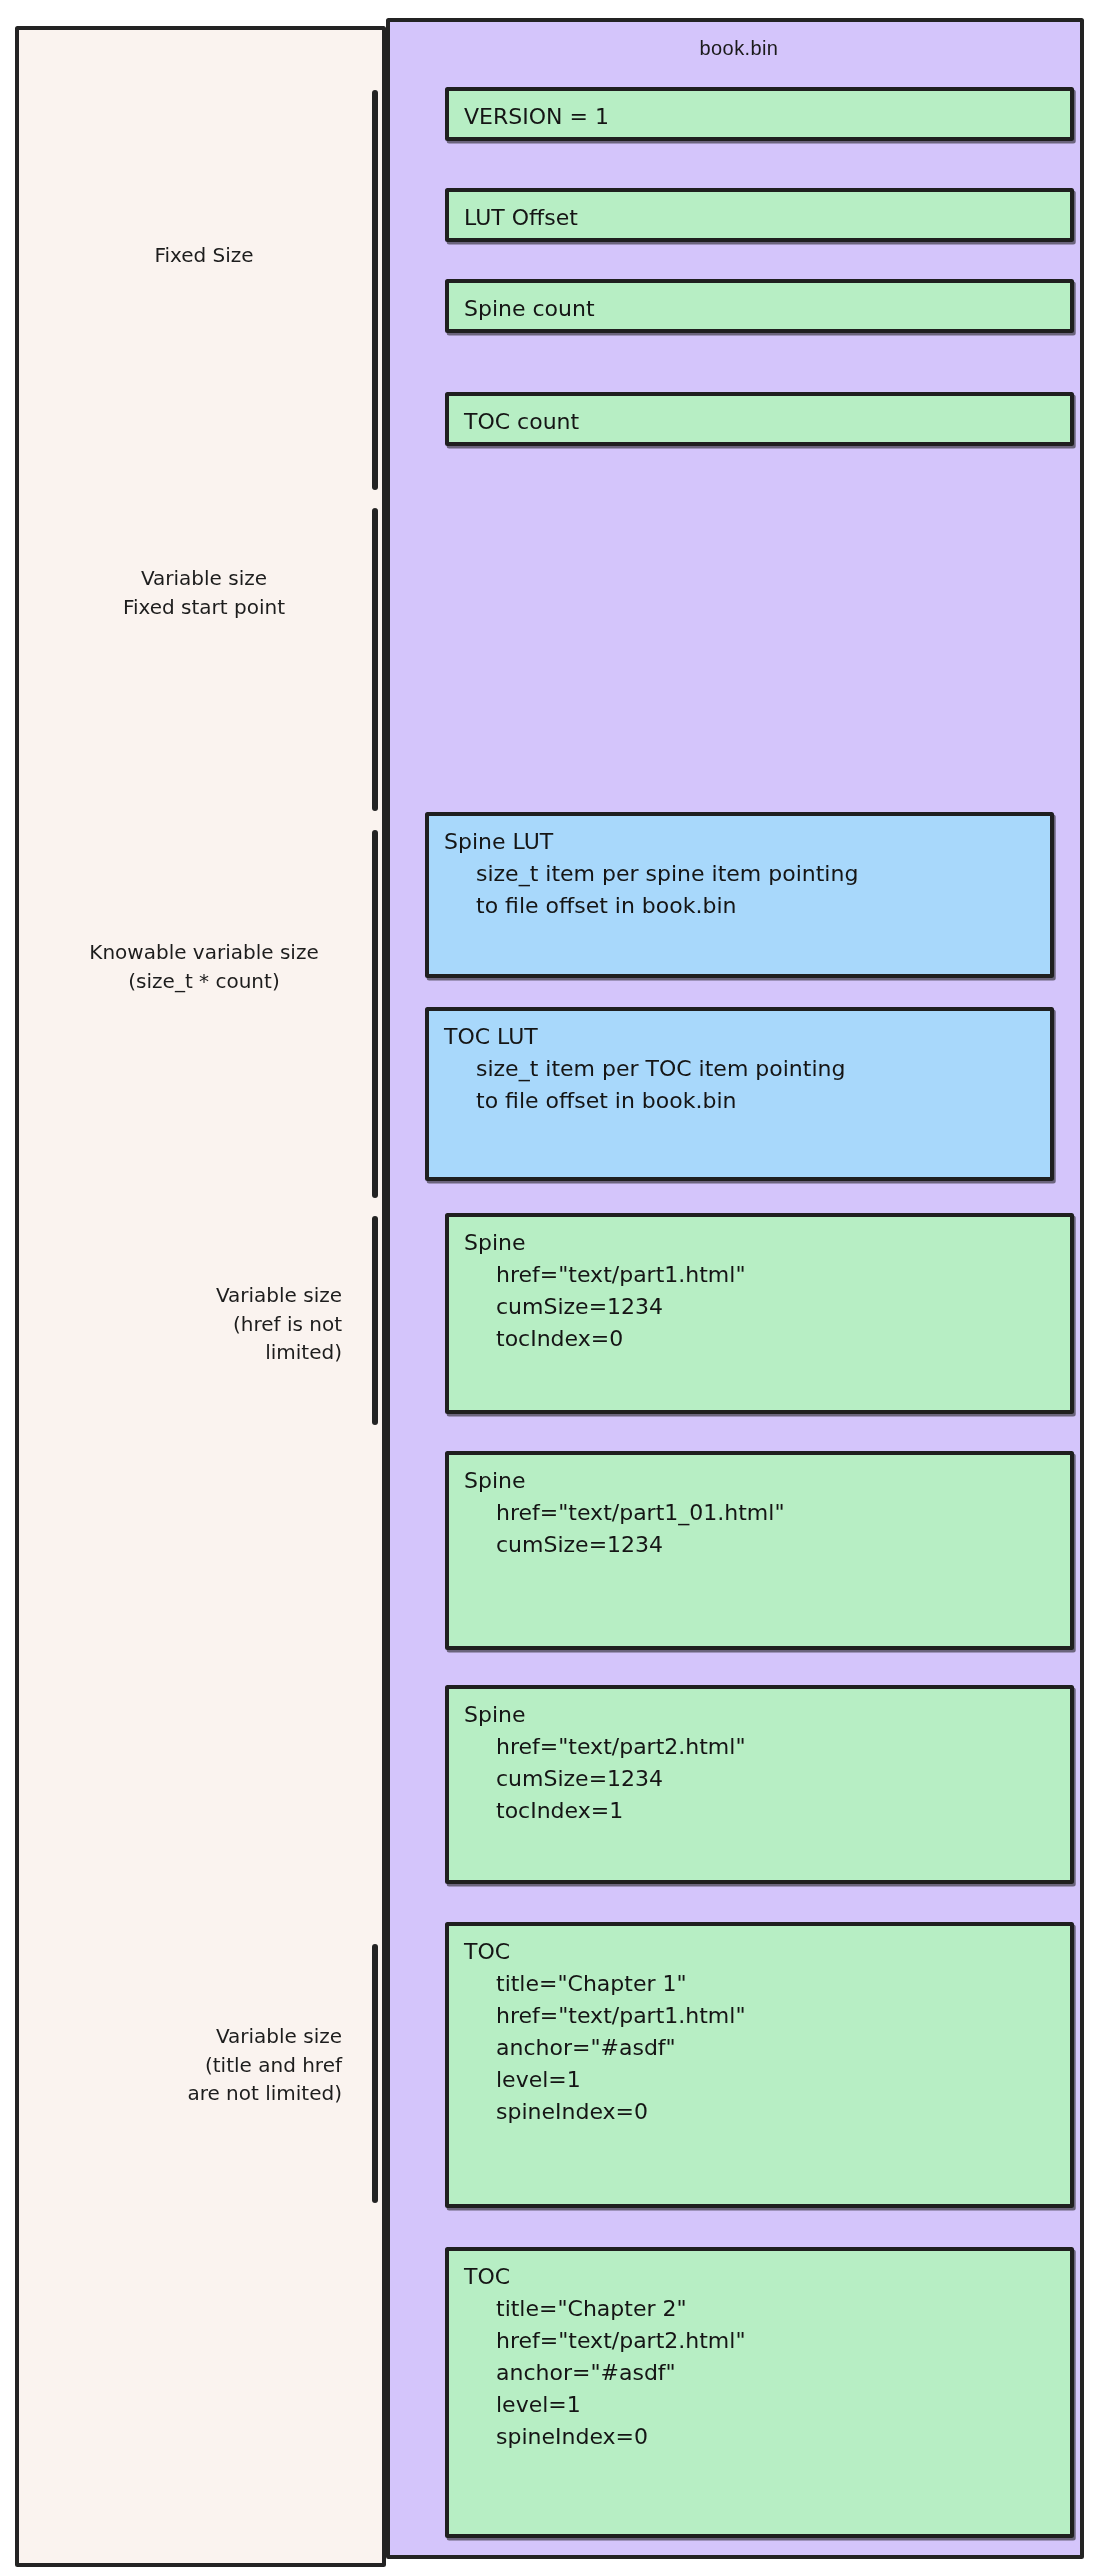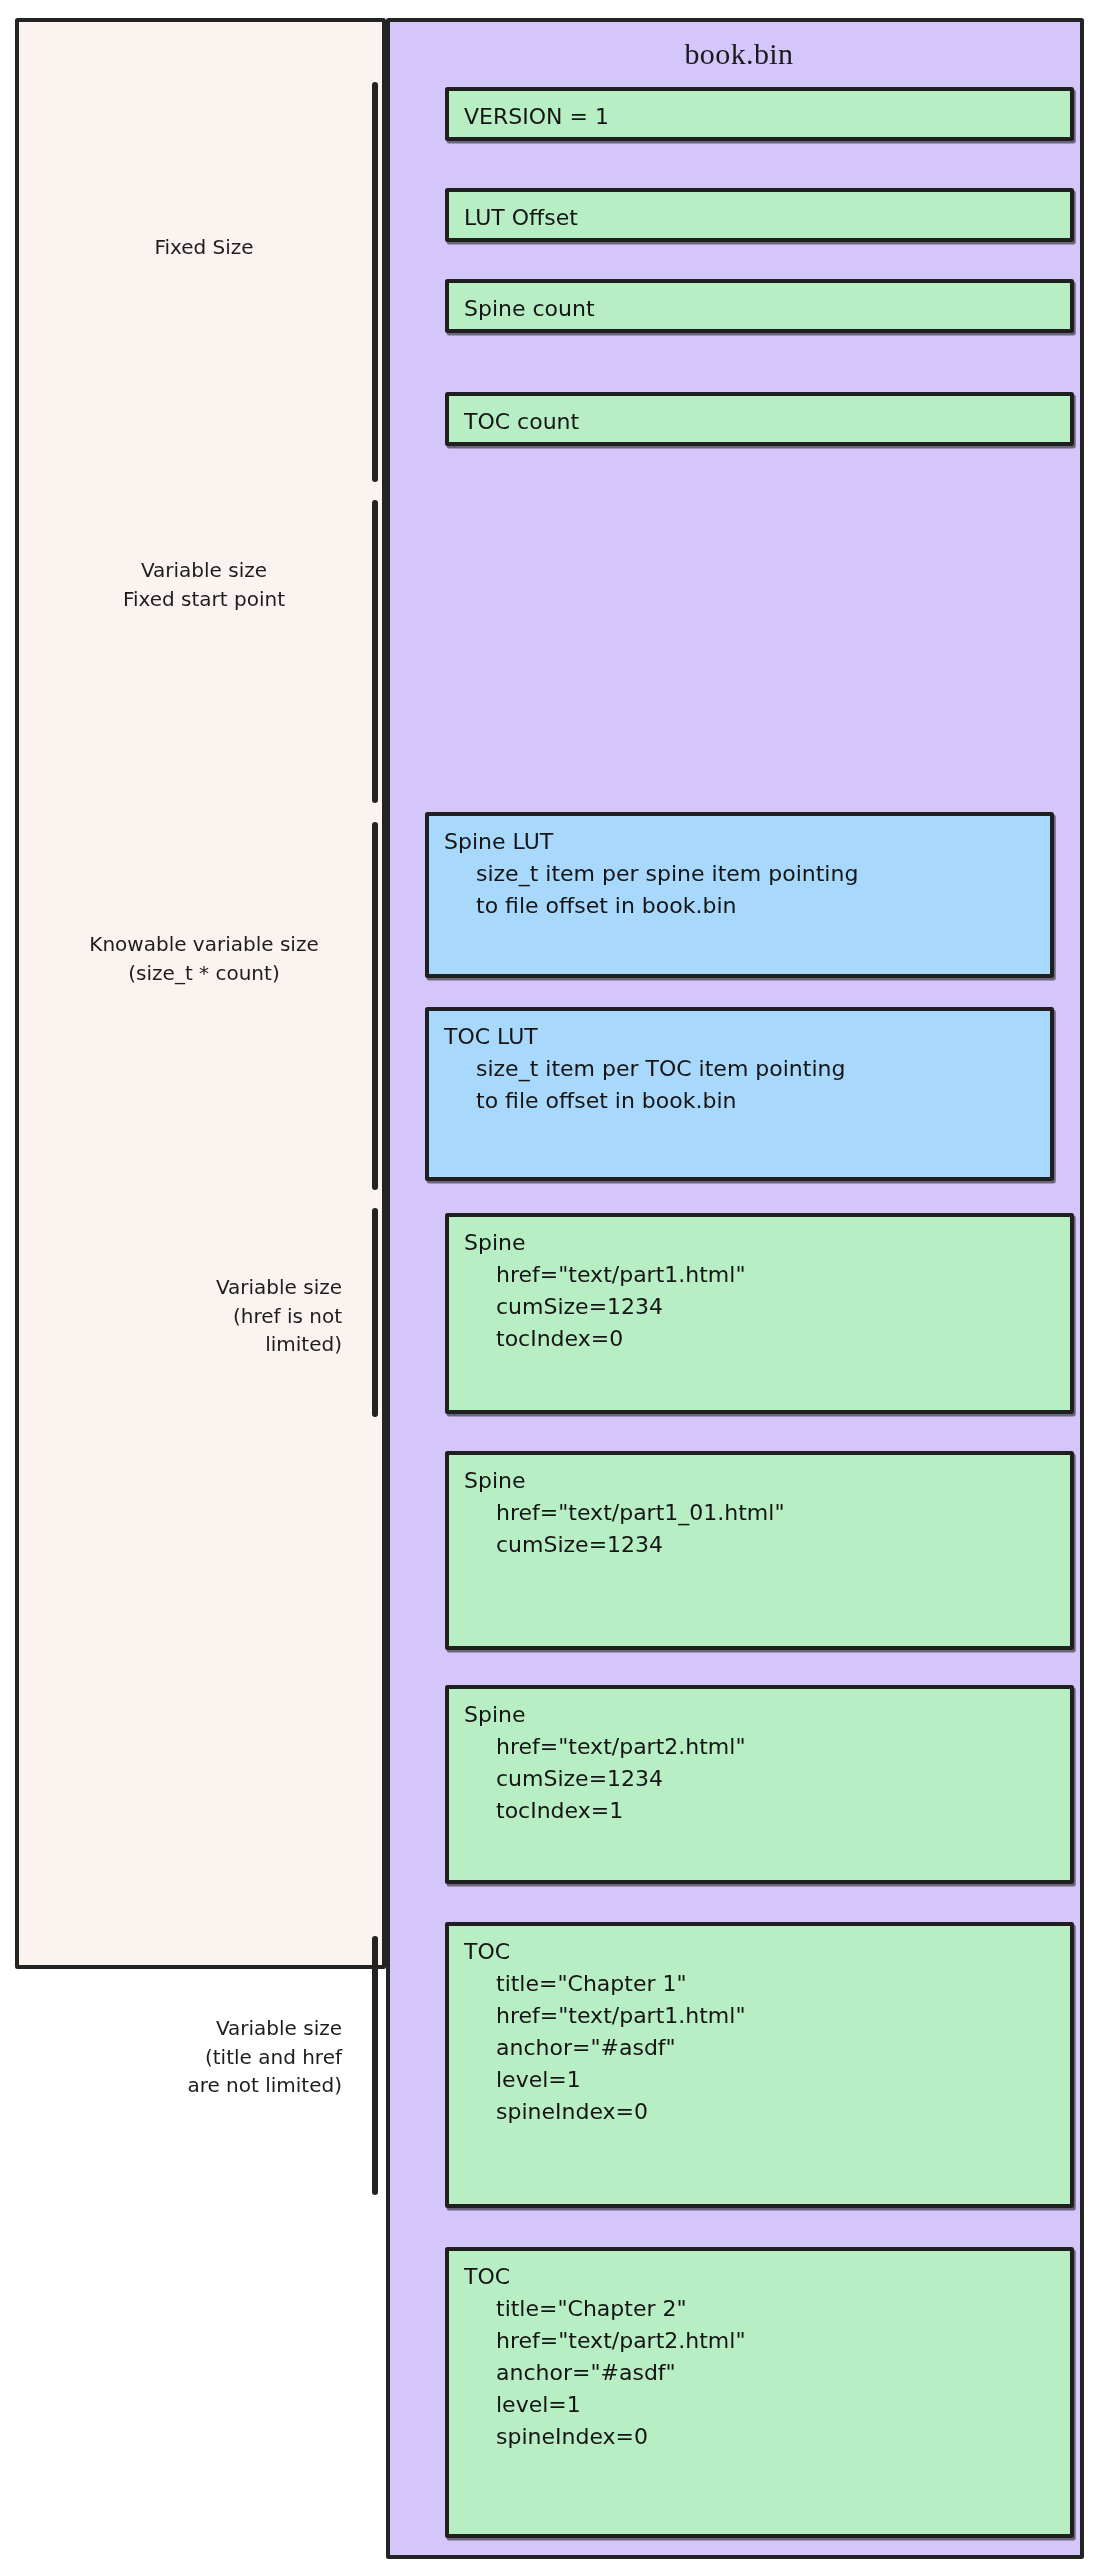--- a/index.html
+++ b/index.html
@@ -28,23 +28,23 @@
     left: 15px;
     top: 18.4px;
     width: 1069px;
     height: 2541px;
     box-sizing: border-box;
   }
 
   .left-panel {
     position: absolute;
     left: 0;
-    top: 0;
+    top: 8px;
     width: 371px;
-    height: 1951px;
+    height: 2541px;
     background: #faf3ef;
     border: 4.2px solid #232323;
     box-sizing: border-box;
     border-radius: 2.5px;
     text-decoration: underline;
   }
 
   .right-panel {
     position: absolute;
     left: 371px;
@@ -56,22 +56,22 @@
     box-sizing: border-box;
     border-radius: 2.5px;
   }
 
   .file-title {
     position: absolute;
     left: 0;
     top: 15px;
     width: 698px;
     text-align: center;
-    font-family: Liberation Serif, serif;
-    font-size: 30px;
+    font-family: Liberation Sans, sans-serif;
+    font-size: 20px;
     color: #1b1b1b;
     letter-spacing: 0.4px;
   }
 
   
   .group-label {
     position: absolute;
     right: 40px;
     width: 276px;
     text-align: center;

